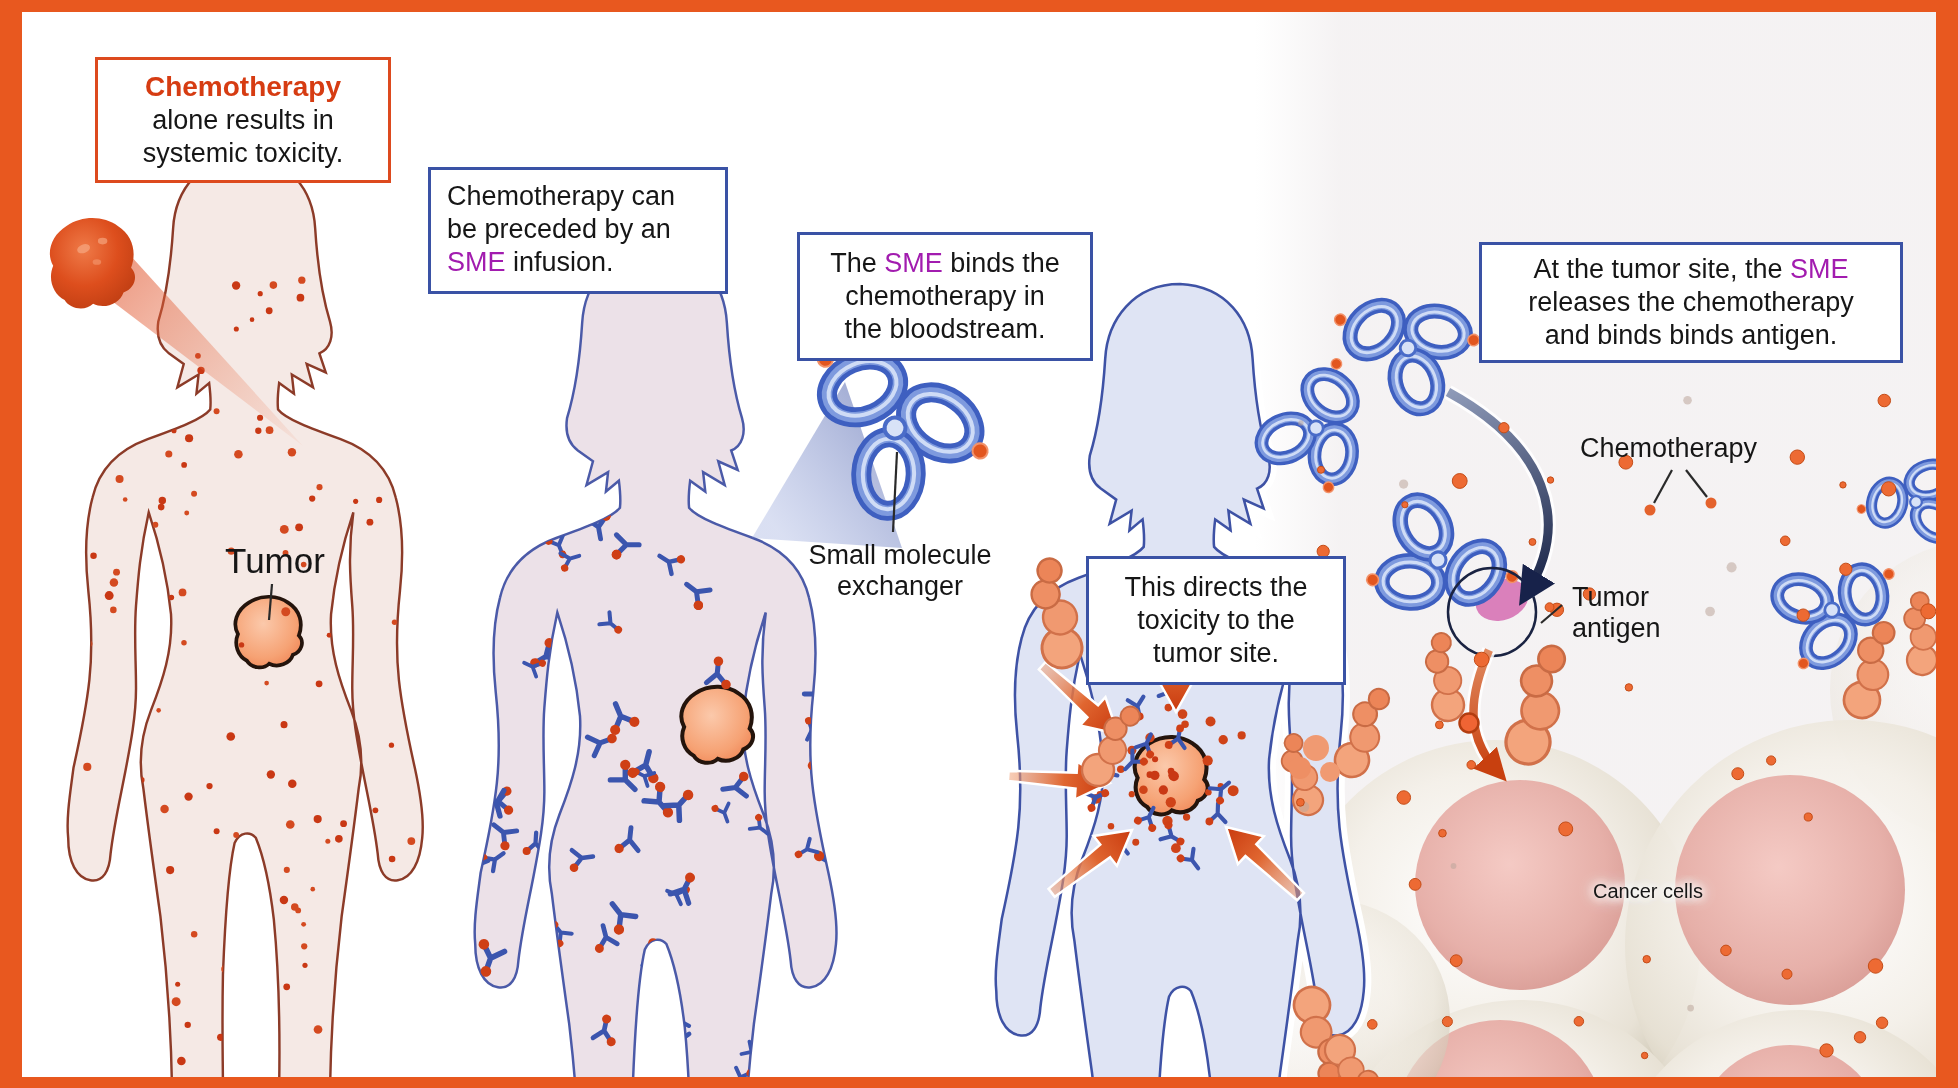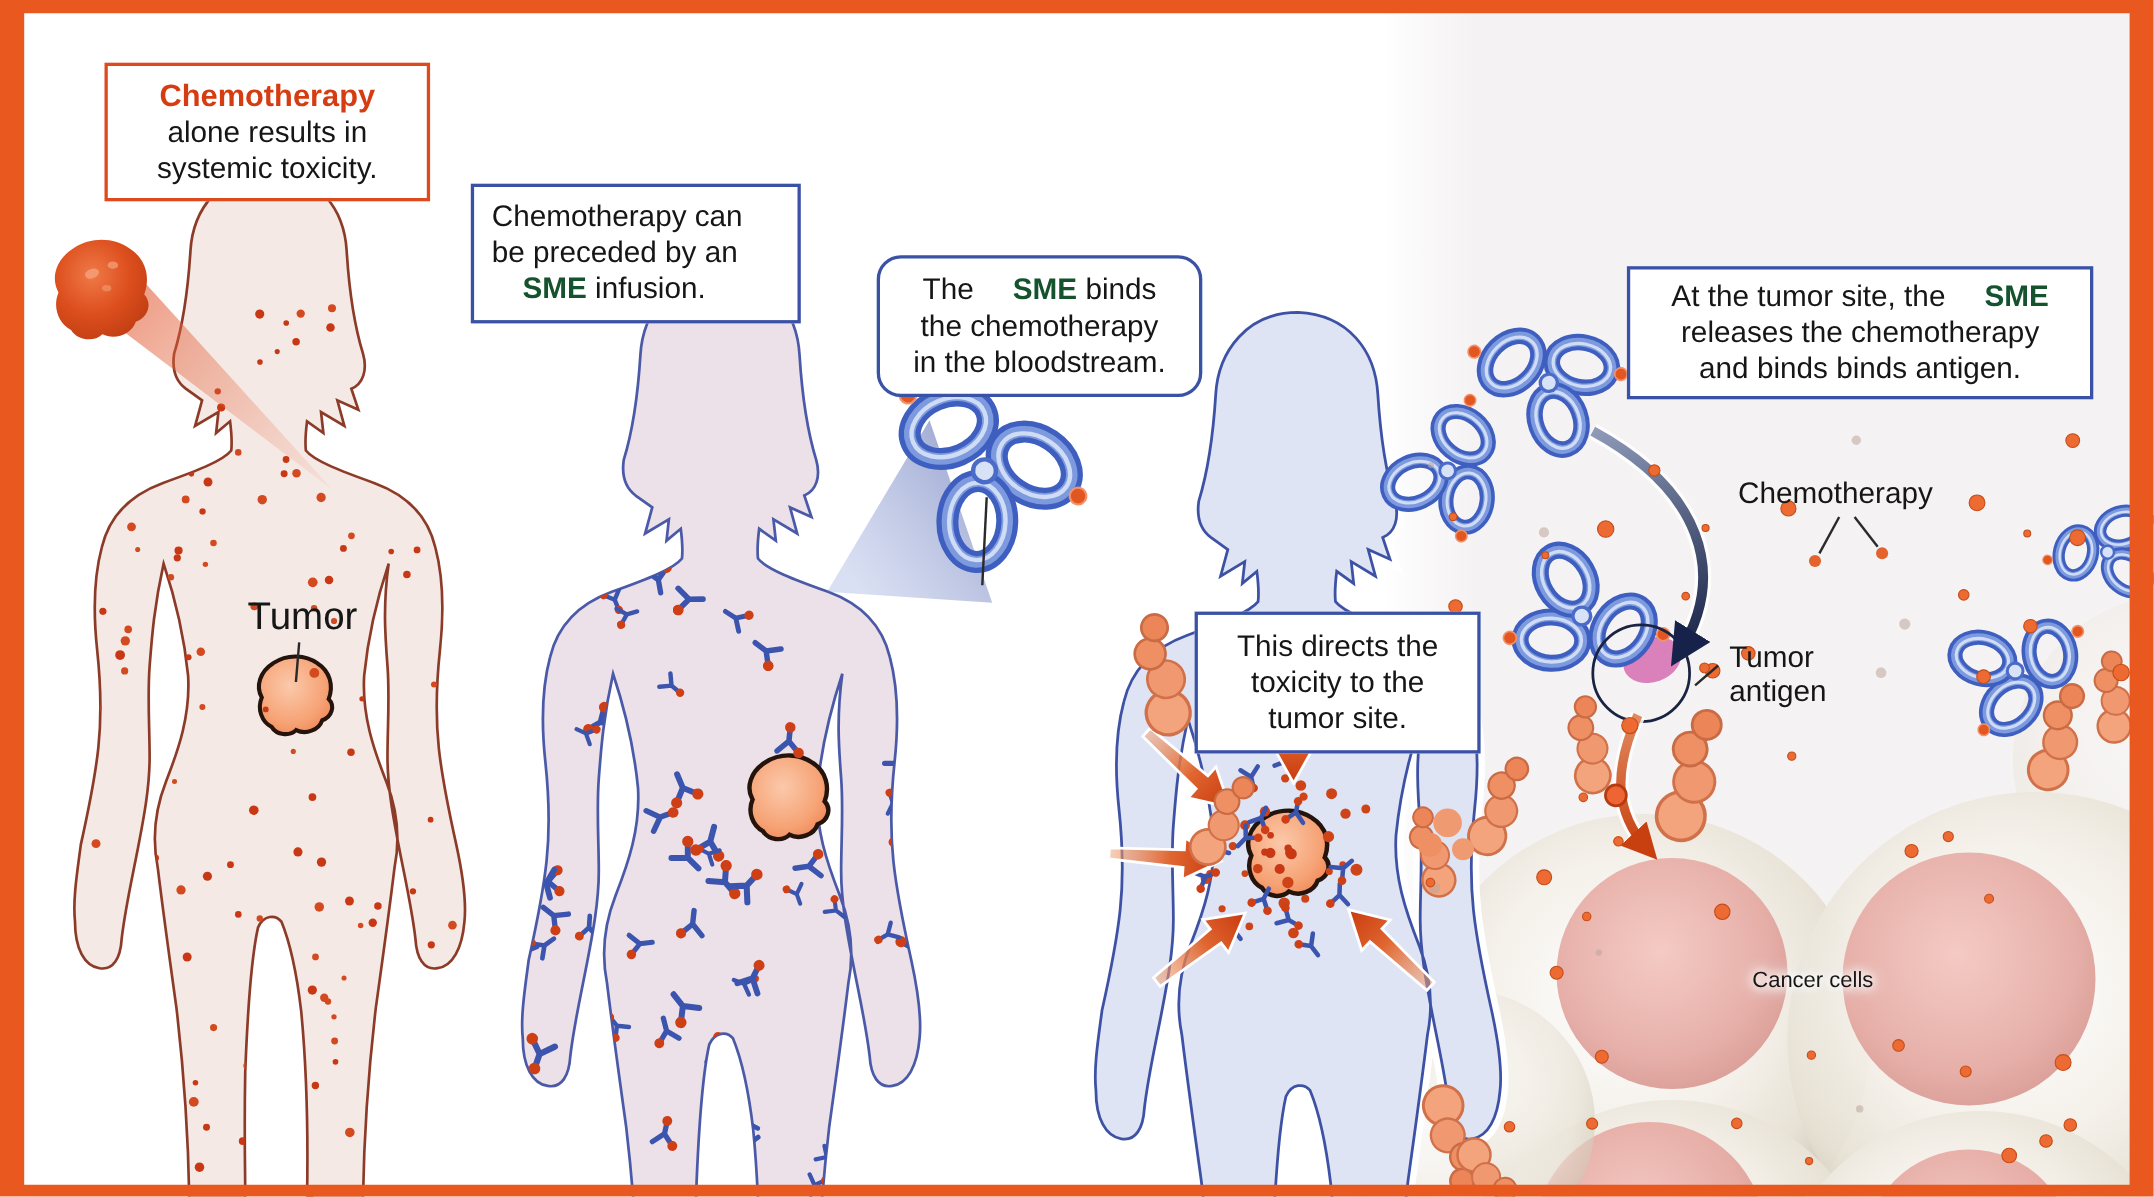--- a/index.html
+++ b/index.html
@@ -7,21 +7,21 @@
           font-family:"Liberation Sans",sans-serif;}
   .frame{position:absolute;inset:0;border-style:solid;border-color:#e8581f;
          border-width:12px 22px 11px 22px;pointer-events:none;z-index:40;}
   svg.art{position:absolute;left:0;top:0;z-index:1;}
   .callout{position:absolute;background:#ffffff;z-index:10;font-size:27px;line-height:1.22;
            color:#161616;box-sizing:border-box;}
   .callout.blue{border:3px solid #3a52a5;}
   .callout.orange{border:3px solid #dd4a1e;}
   .center{text-align:center;}
   .hl-orange{color:#d63c12;font-weight:bold;}
-  .hl-blue{color:#14532d;font-weight:bold;margin-left:28px;}
+  .hl-blue{color:#a21caf;font-weight:normal;}
   .block{display:block;}
   .lbl{position:absolute;z-index:10;color:#161616;font-size:27px;line-height:1.15;}
   .glow{text-shadow:0 0 8px #fff,0 0 10px #fff,0 0 14px #fff,0 0 18px #fff,0 0 22px #fff;}
 </style>
 </head>
 <body>
 
 <div class="canvas">
 
 <svg class="art" width="1958" height="1088" viewBox="0 0 1958 1088">
@@ -851,34 +851,35 @@
 
 <div class="callout orange center" style="left:95px;top:57px;width:296px;padding:10px 14px;">
   <span class="hl-orange block" style="font-size:28px;">Chemotherapy</span>
   <span>alone results in systemic toxicity.</span>
 </div>
 
 <div class="callout blue" style="left:428px;top:167px;width:300px;padding:10px 30px 12px 16px;">
   <span>Chemotherapy can be preceded by an </span><span class="hl-blue">SME</span><span> infusion.</span>
 </div>
 
-<div class="callout blue center" style="left:797px;top:232px;width:296px;padding:12px 25px;border-radius:22px;">
+<div class="callout blue center" style="left:797px;top:232px;width:296px;padding:12px 25px;">
   <span>The </span><span class="hl-blue">SME</span><span> binds the chemotherapy in the bloodstream.</span>
 </div>
 
 <div class="callout blue center" style="left:1086px;top:556px;width:260px;padding:12px 26px;">
   <span>This directs the toxicity to the tumor site.</span>
 </div>
 
 <div class="callout blue center" style="left:1479px;top:242px;width:424px;padding:8px 26px;">
   <span>At the tumor site, the </span><span class="hl-blue">SME</span><span> releases the chemotherapy and binds binds antigen.</span>
 </div>
 
 <div class="lbl center" style="left:200px;top:541px;width:150px;font-size:35px;text-align:center;">Tumor</div>
 
+<div class="lbl" style="left:775px;top:540px;width:250px;text-align:center;">Small molecule exchanger</div>
 
 <div class="lbl" style="left:1580px;top:433px;">Chemotherapy</div>
 
 <div class="lbl" style="left:1572px;top:582px;width:120px;">Tumor antigen</div>
 
 <div class="lbl glow" style="left:1528px;top:880px;width:240px;font-size:20px;text-align:center;">Cancer cells</div>
 
 <div class="frame"></div>
 </div>
 

